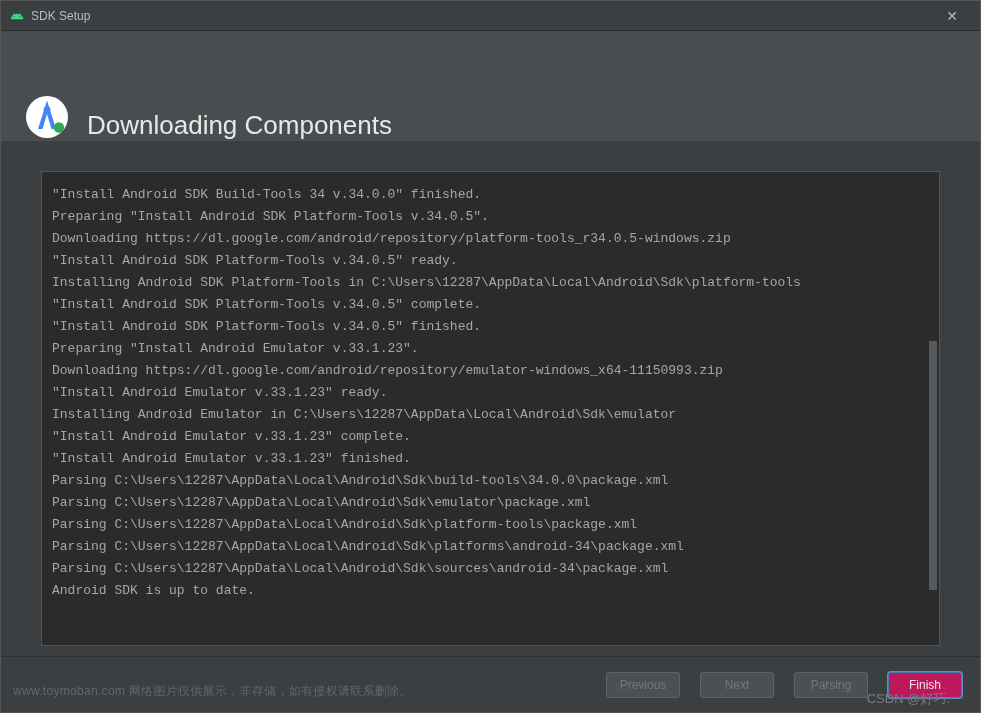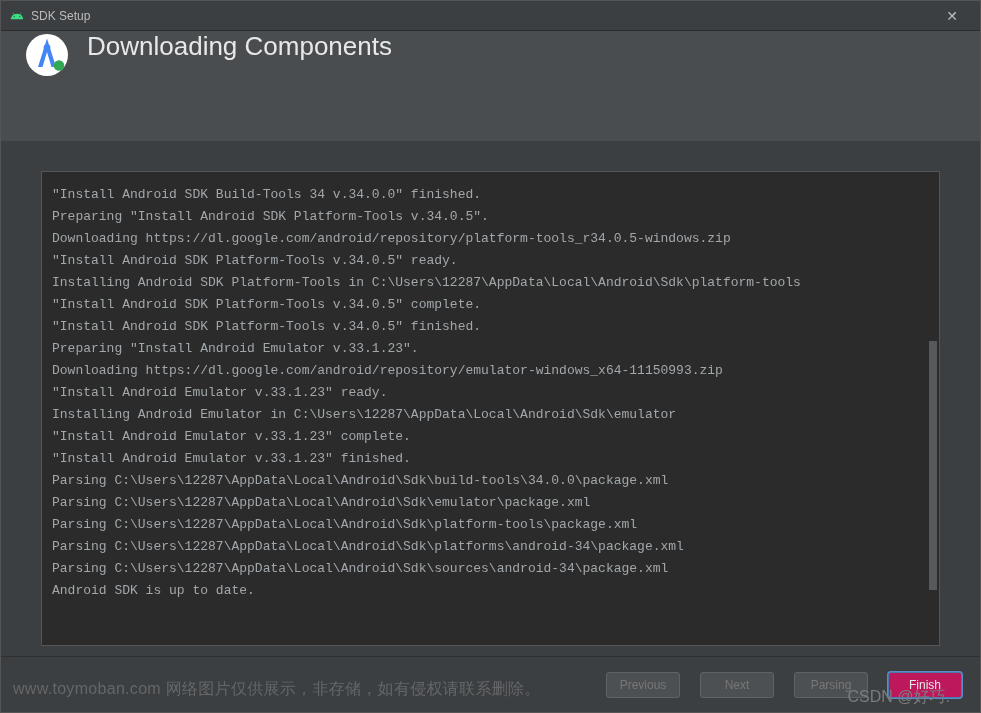--- a/index.html
+++ b/index.html
@@ -20,21 +20,21 @@
     font-size: 12px;
     border-bottom: 1px solid #2b2b2b;
   }
   .titlebar .app-icon { width: 16px; height: 16px; margin-right: 6px; display:flex; align-items:center; justify-content:center;}
   .titlebar .title { flex: 0 0 auto; }
   .titlebar .spacer { flex: 1; }
   .titlebar .close { width: 40px; text-align: center; color: #bbbbbb; font-size: 14px; cursor: default; }
   .header {
     height: 110px;
     background: #4a4d4f;
-    display: flex; align-items: flex-start;
+    display: flex; align-items: flex-end;
     padding: 0 22px;
     gap: 16px;
   }
   .header .logo {
     width: 48px; height: 48px; flex: 0 0 48px;
   }
   .header h1 {
     color: #e8e8e8;
     font-weight: 400;
     font-size: 26px;
@@ -95,29 +95,29 @@
     background: #be185d;
     border: 1px solid #4a79ad;
     color: #e8e8e8;
     font-weight: 400;
     box-shadow: 0 0 0 1px #5a8fc6;
   }
   .watermark {
     position: absolute;
     left: 12px; bottom: 12px;
     color: #646668;
-    font-size: 16px;
+    font-size: 12px;
     letter-spacing: 0.3px;
     pointer-events: none;
   }
   .watermark2 {
     position: absolute;
     right: 30px; bottom: 4px;
     color: #7a7c7e;
-    font-size: 16px;
+    font-size: 13px;
     pointer-events: none;
   }
 </style>
 </head>
 <body>
 
 <div class="window">
 
   <div class="titlebar">
     <span class="app-icon">

